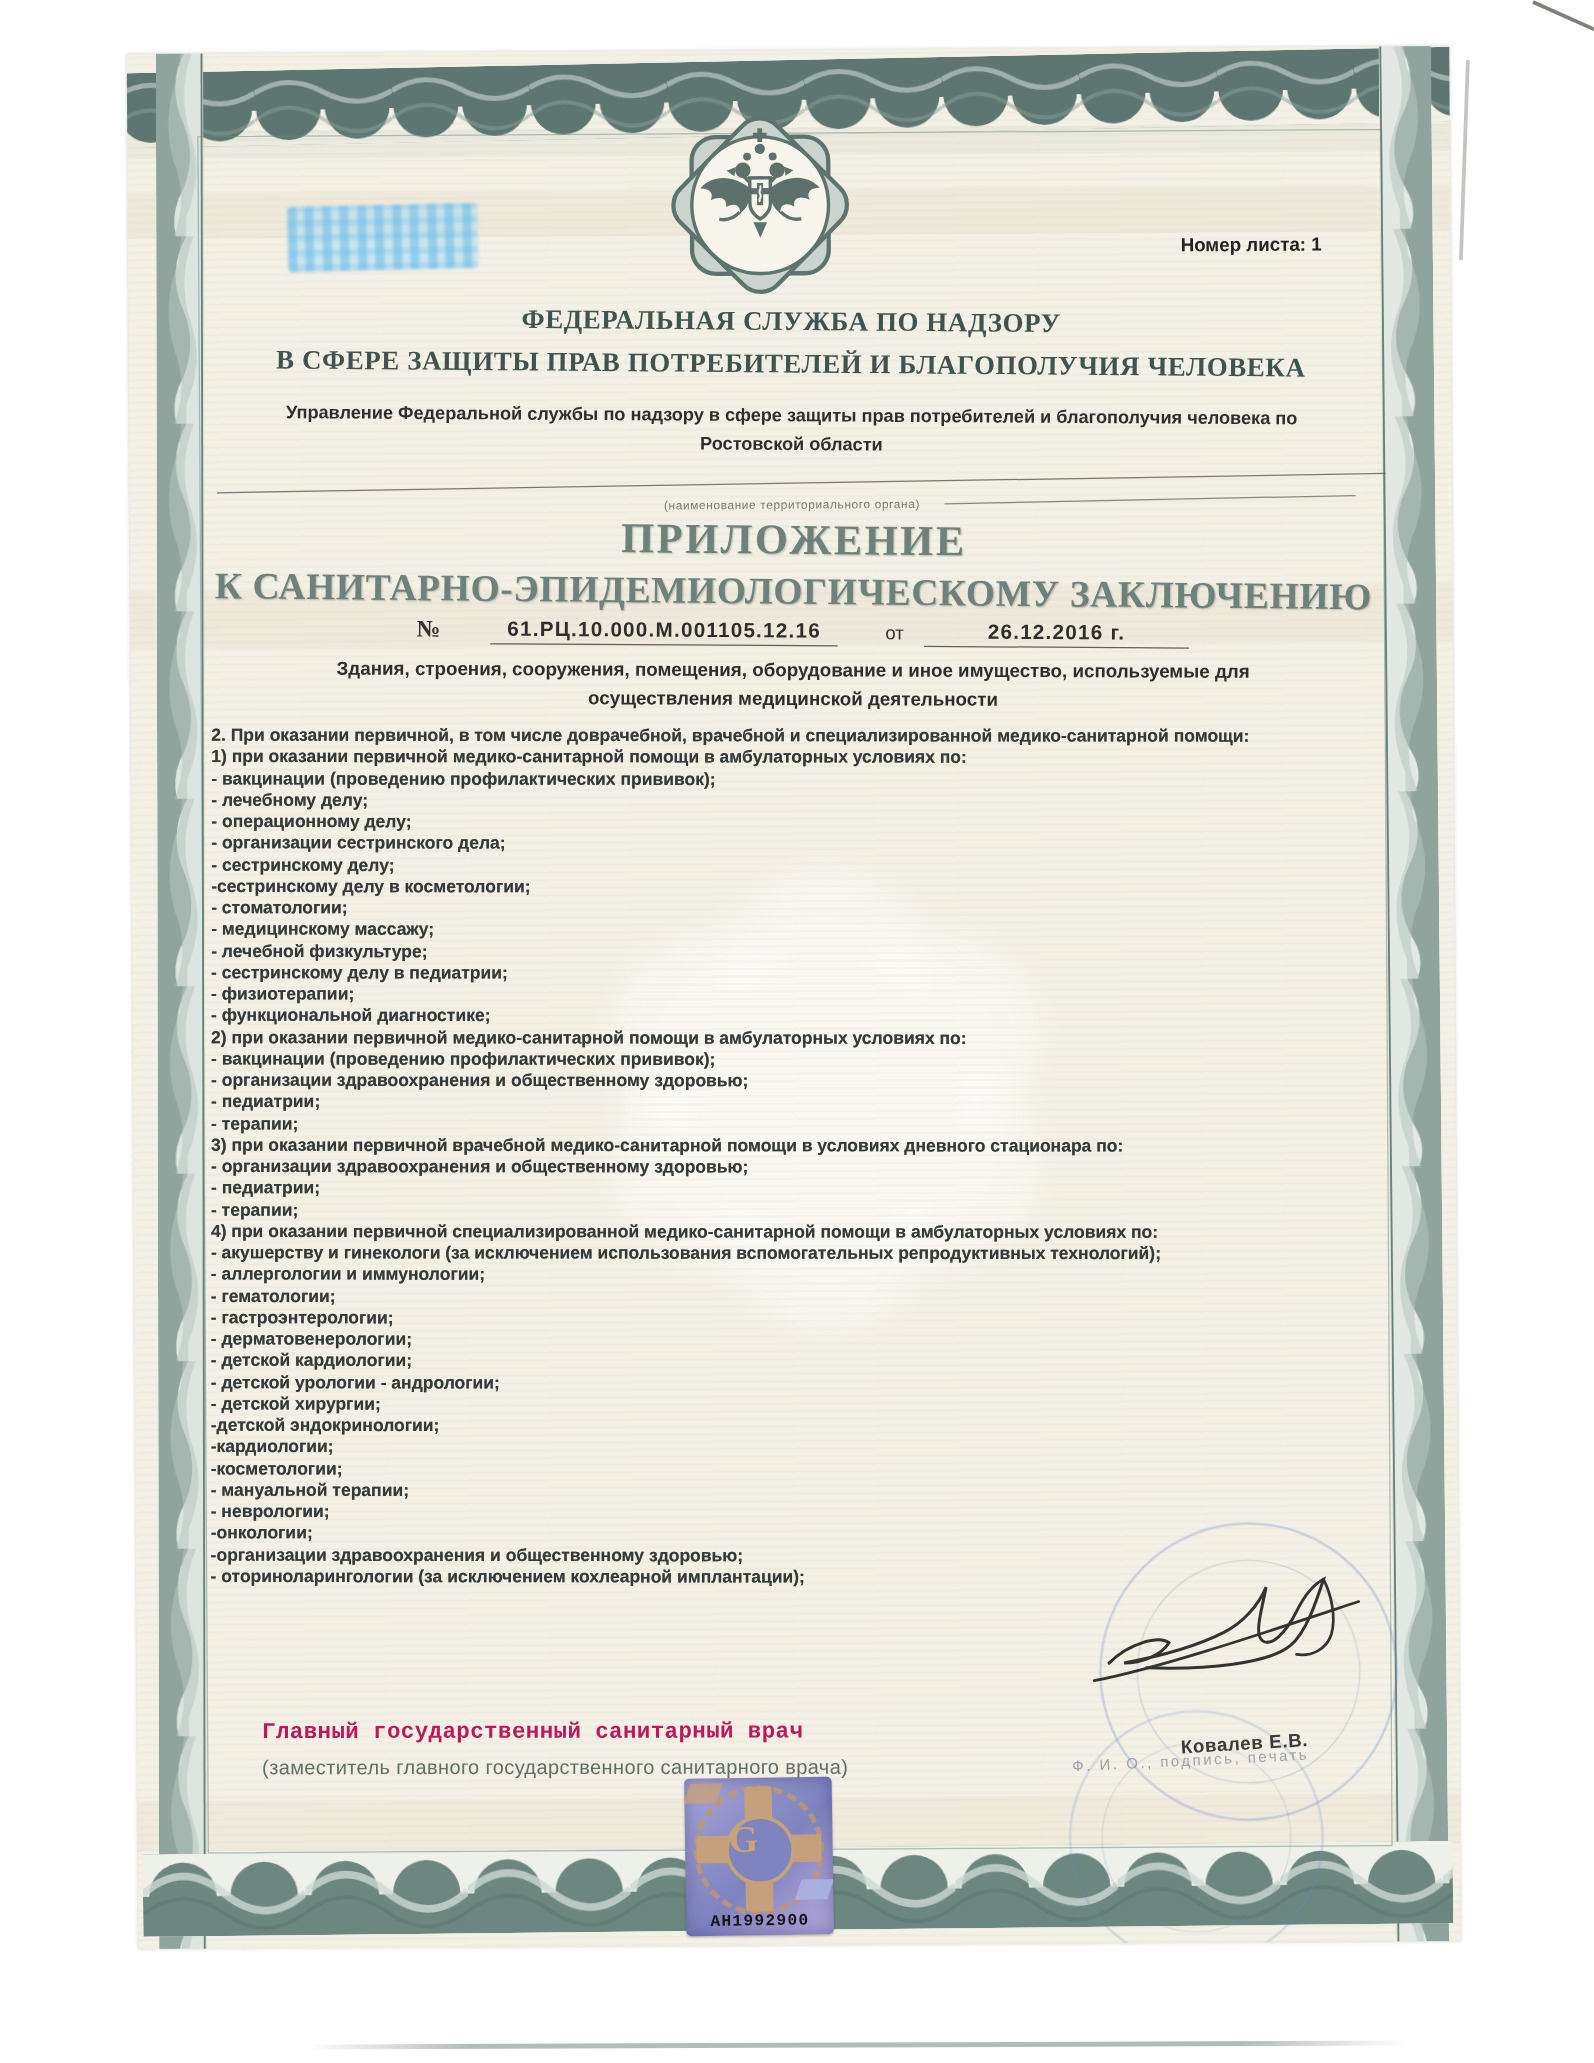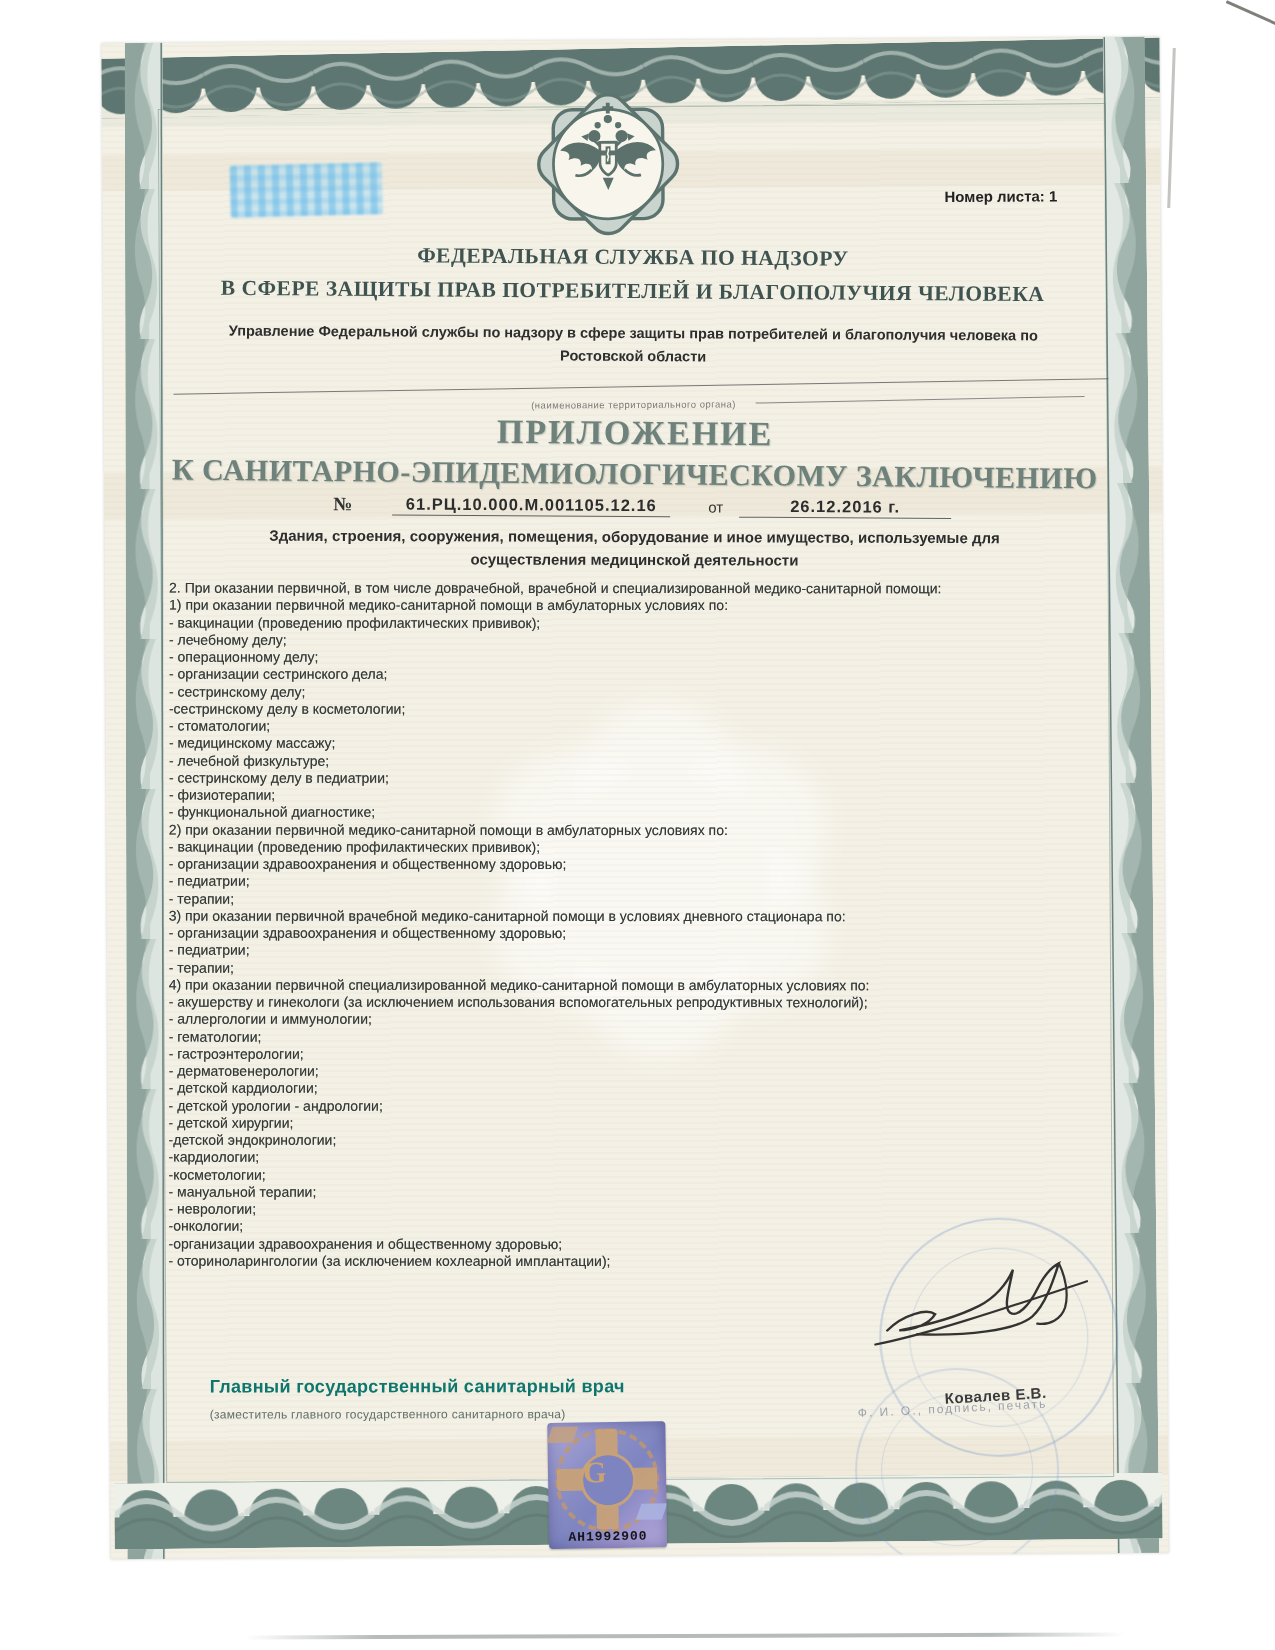--- a/index.html
+++ b/index.html
@@ -63,27 +63,27 @@
          align-items:flex-end;transform:rotate(0.7deg);padding-left:169px;box-sizing:border-box;}
   .num-label{font-family:"Liberation Serif",serif;font-size:19px;color:#333;font-weight:700;}
   .underfield{border-bottom:1.5px solid rgba(70,70,70,.85);text-align:center;
          font-size:16.5px;font-weight:700;color:#2d2d2d;letter-spacing:1px;padding-bottom:1px;}
   .num-value{width:278px;margin-left:40px;}
   .date-label{margin-left:38px;font-size:15px;font-weight:400;color:#333;padding-bottom:2px;}
   .date-value{width:212px;margin-left:16px;}
   .subject{position:absolute;left:60px;top:486px;width:940px;text-align:center;z-index:3;
          font-size:15px;font-weight:700;color:#2d2d2d;line-height:22.5px;transform:rotate(0.55deg);}
   
-  .body-list{position:absolute;left:62px;top:540px;width:930px;z-index:3;transform:rotate(0.4deg);}
+  .body-list{position:absolute;left:62px;top:540px;width:930px;z-index:3;transform:rotate(0.4deg);font-weight:bold;}
   .body-line{font-size:14px;line-height:17.25px;color:#343a38;white-space:nowrap;
          text-shadow:0 0 .4px rgba(52,58,56,.6);}
   
   .role{position:absolute;left:100px;top:1332px;z-index:3;transform:rotate(0.3deg);}
-  .role-line1{font-size:18px;font-weight:600;color:#0f766e;letter-spacing:.3px;line-height:27.5px;}
-  .role-line2{font-size:12px;font-weight:400;color:#5f6e69;letter-spacing:.3px;line-height:27.5px;}
+  .role-line1{font-size:18px;font-weight:600;color:#be185d;letter-spacing:.3px;line-height:27.5px;font-family:Liberation Mono, monospace;}
+  .role-line2{font-size:16px;font-weight:400;color:#5f6e69;letter-spacing:.3px;line-height:27.5px;}
   .stamp{position:absolute;border-radius:50%;z-index:2;filter:blur(.5px);}
   .stamp::before{content:"";position:absolute;border-radius:50%;}
   .stamp1{left:770px;top:1180px;width:235px;height:235px;border:2px solid rgba(100,140,200,.30);}
   .stamp1::before{inset:28px;border:1.5px solid rgba(100,140,200,.25);}
   .stamp2{left:745px;top:1330px;width:200px;height:200px;border:2px solid rgba(100,140,200,.22);}
   .stamp2::before{inset:24px;border:1.5px solid rgba(100,140,200,.20);}
   .signature{position:absolute;left:760px;top:1218px;width:225px;height:100px;z-index:5;}
   .sig-caption{position:absolute;left:748px;top:1362px;width:250px;z-index:4;font-size:12px;
          color:rgba(100,110,135,.6);letter-spacing:2px;transform:rotate(-2.5deg);white-space:nowrap;}
   .signer-name{position:absolute;left:835px;top:1349px;z-index:5;font-size:15px;font-weight:700;

